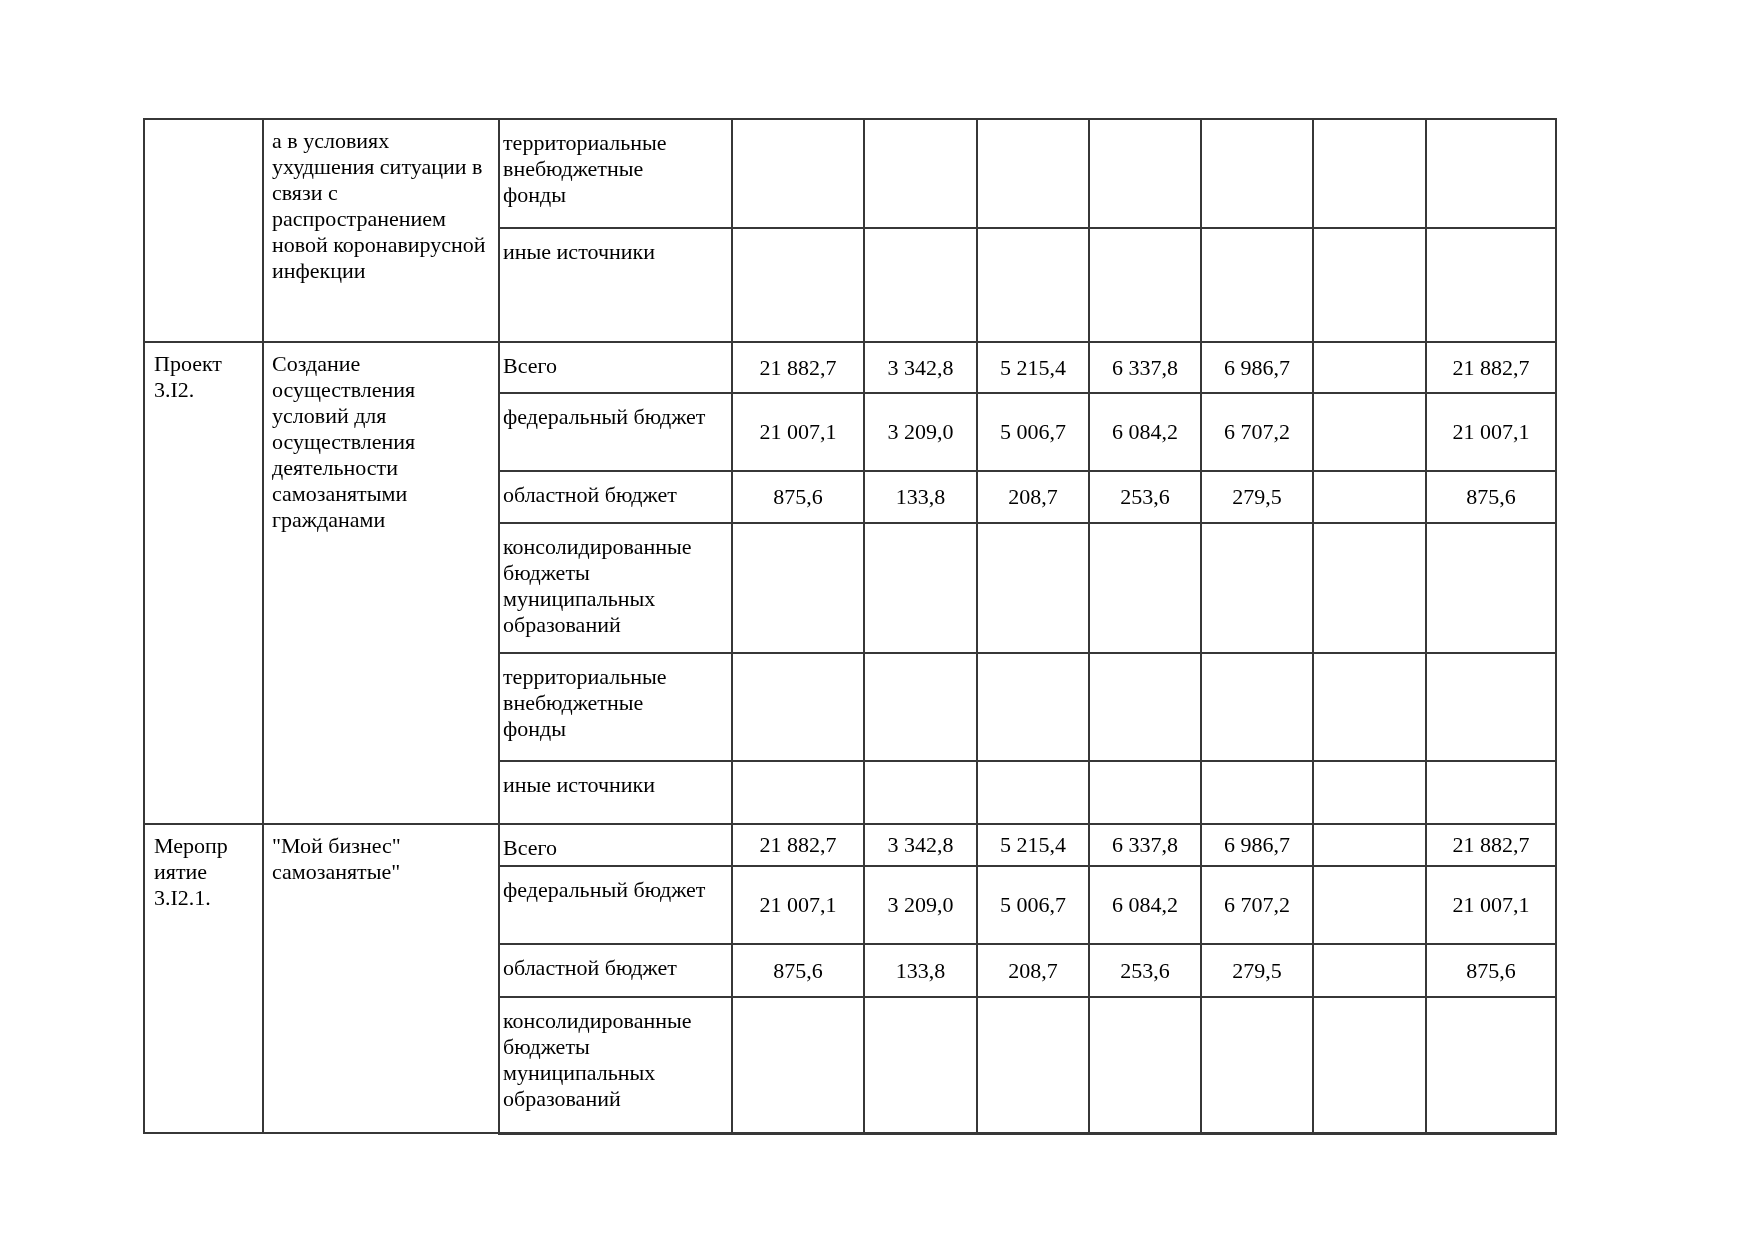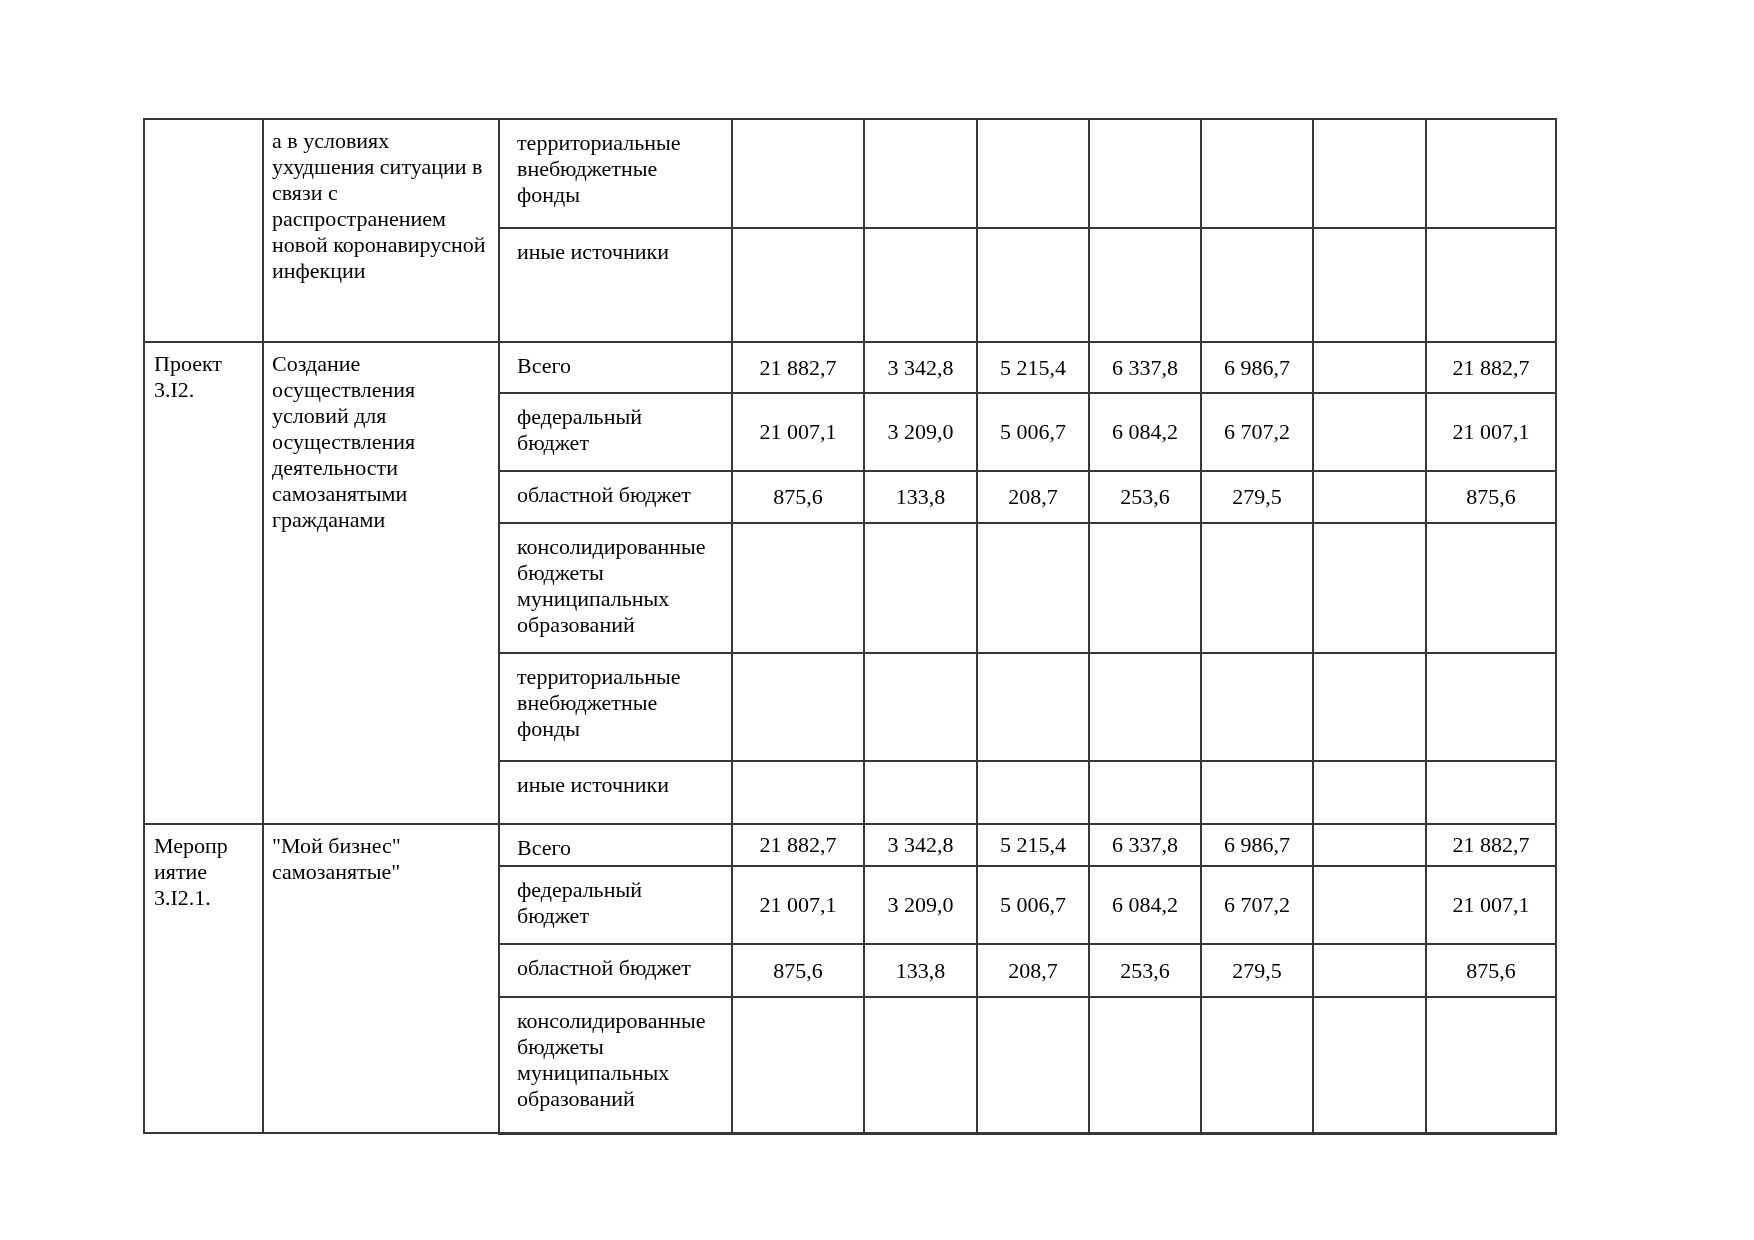--- a/index.html
+++ b/index.html
@@ -36,21 +36,21 @@
     padding: 8px 24px 4px 9px;
     overflow-wrap: break-word;
     word-break: break-word;
   }
   td.c-name {
     vertical-align: top;
     padding: 8px 6px 8px 8px;
   }
   td.c-src {
     vertical-align: top;
-    padding: 10px 24px 4px 17px;
+    padding: 10px 24px 4px 3px;
   }
   td.c-num {
     vertical-align: middle;
     text-align: center;
     white-space: nowrap;
     padding: 0 3px;
   }
   tr.last-row td {
     border-bottom-width: 3px;
   }

